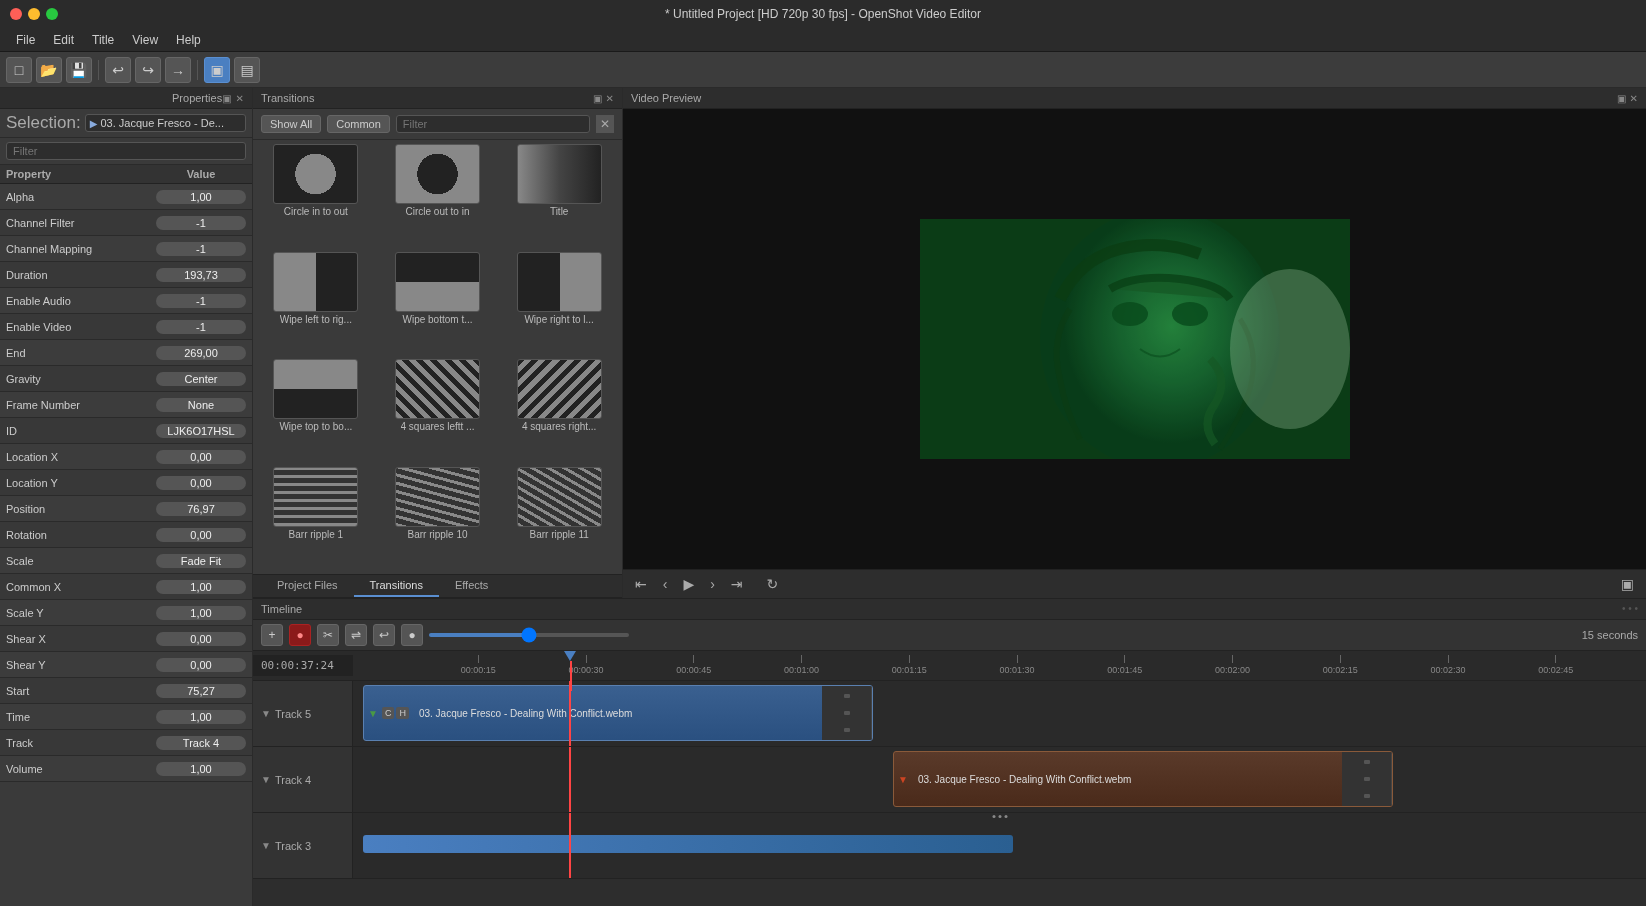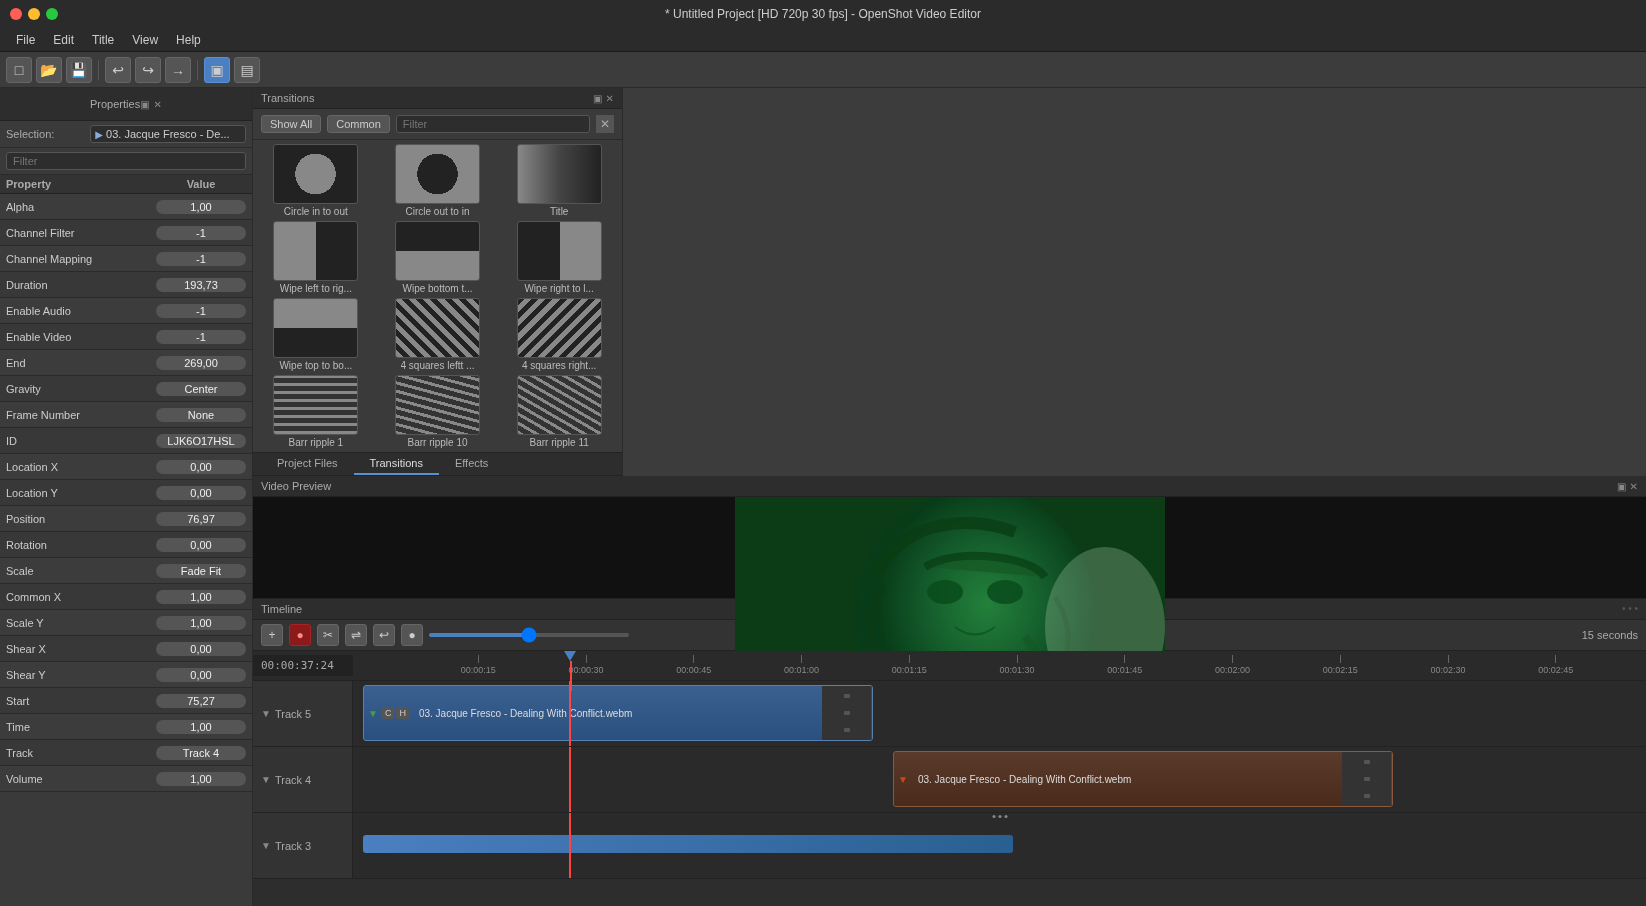--- a/index.html
+++ b/index.html
@@ -92,50 +92,49 @@
     #properties-panel {
       width: 253px;
       background: #3a3a3a;
       border-right: 1px solid #2a2a2a;
       display: flex;
       flex-direction: column;
       flex-shrink: 0;
     }
     .panel-header {
       background: #2d2d2d;
-      padding: 10px 8px;
+      padding: 4px 8px;
       font-size: 11px;
       color: #aaa;
       border-bottom: 1px solid #222;
       display: flex;
       align-items: center;
-      justify-content: center;
+      justify-content: flex-end;
     }
     .panel-header-icons { display: flex; gap: 4px; }
     .panel-icon { color: #888; font-size: 10px; cursor: pointer; }
 
     #selection-bar {
       display: flex;
       align-items: center;
       padding: 4px 6px;
       background: #3a3a3a;
       border-bottom: 1px solid #2a2a2a;
       gap: 4px;
     }
-    #selection-bar label { color: #aaa; font-size: 11px; }
+    #selection-bar label { color: #aaa; font-size: 17px; }
     #selection-bar .sel-value {
       background: #2d2d2d;
       border: 1px solid #555;
       border-radius: 3px;
       padding: 2px 4px;
       color: #ccc;
       font-size: 11px;
       flex: 1;
       cursor: pointer;
-      margin-left: 32px;
     }
     #filter-bar {
       padding: 4px 6px;
       background: #3a3a3a;
       border-bottom: 1px solid #2a2a2a;
     }
     #filter-bar input {
       width: 100%;
       background: #2d2d2d;
       border: 1px solid #555;
@@ -182,21 +181,20 @@
       flex-direction: column;
       flex: 1;
       min-width: 0;
     }
 
     
     #top-panels {
       display: flex;
       height: 510px;
       flex-shrink: 0;
-      flex-direction: column;
     }
 
     
     #transitions-panel {
       width: 370px;
       background: #3a3a3a;
       border-right: 1px solid #2a2a2a;
       flex-shrink: 0;
       display: flex;
       flex-direction: column;

